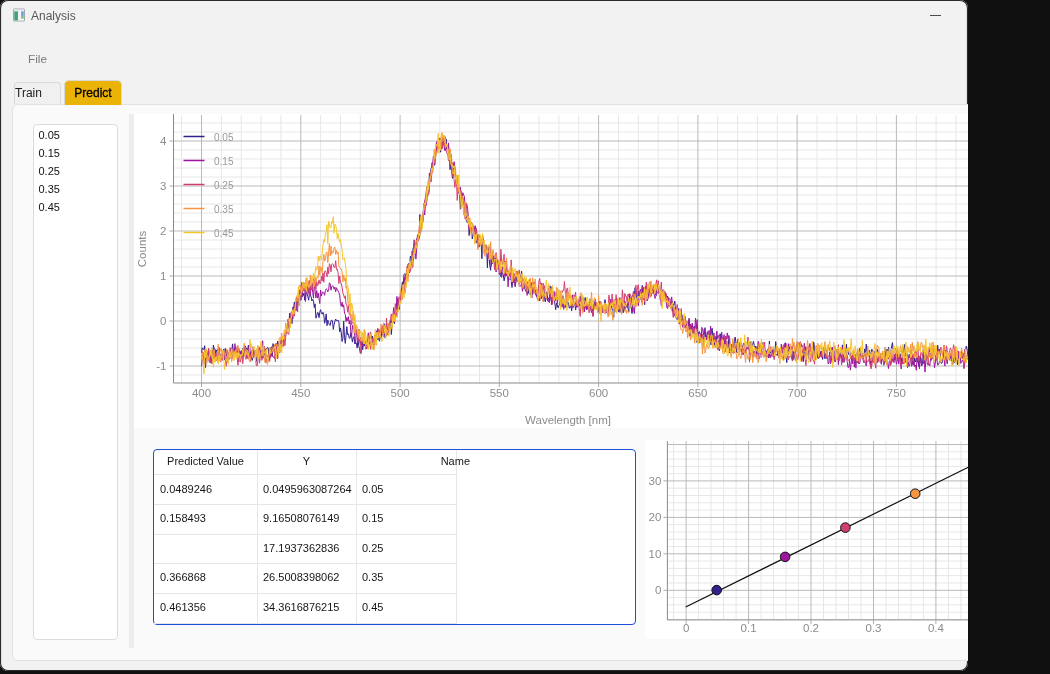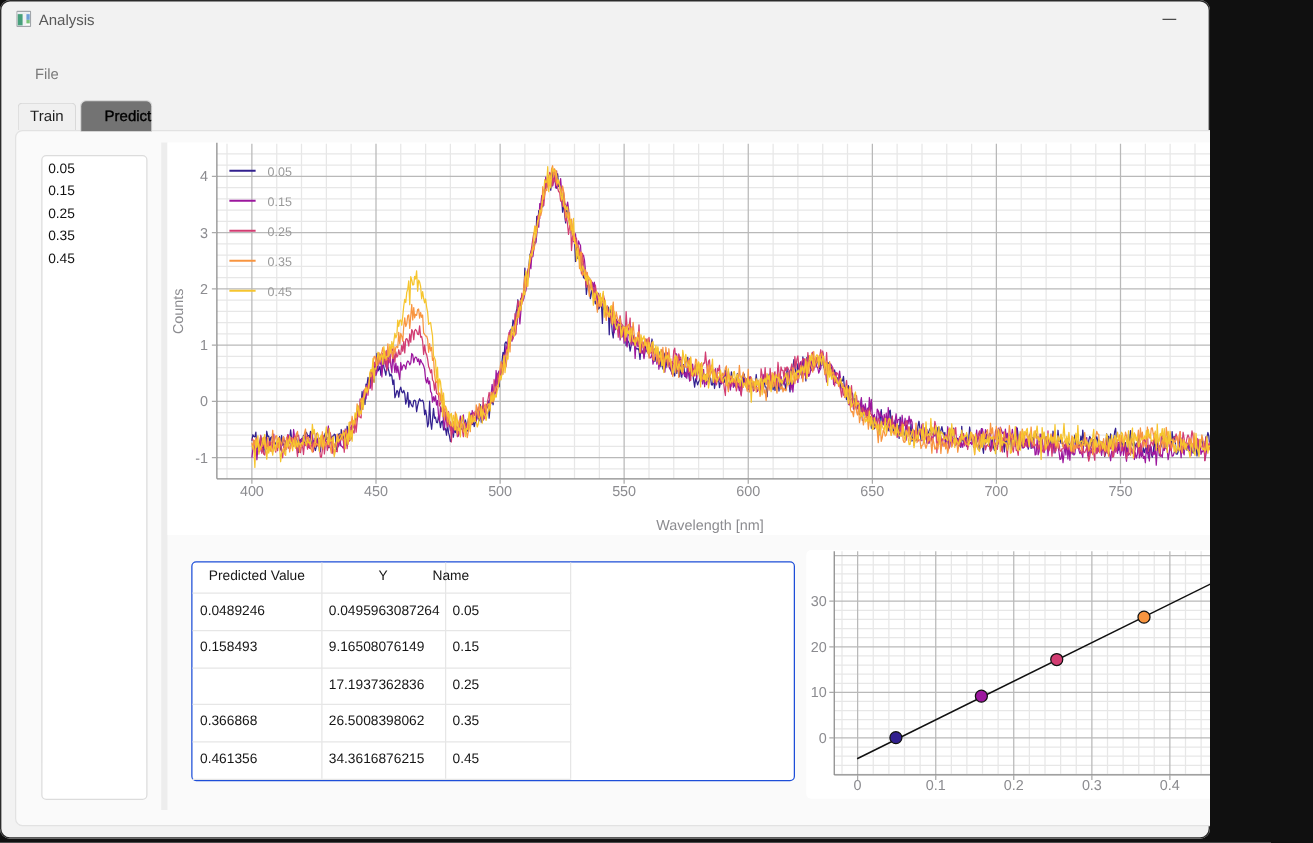--- a/index.html
+++ b/index.html
@@ -22,22 +22,22 @@
   <svg class="abs" style="left:925px;top:6px" width="115" height="20" viewBox="0 0 115 20">
     <line x1="5" y1="9.5" x2="16" y2="9.5" stroke="#4c4c4c" stroke-width="1.1"></line>
     <rect x="50" y="5.5" width="10.4" height="10.4" fill="none" stroke="#4c4c4c" stroke-width="1.1" rx="2"></rect>
     <path d="M 95.5 3.5 L 106 14 M 106 3.5 L 95.5 14" stroke="#4c4c4c" stroke-width="1.1" fill="none"></path>
   </svg>
 
   <div class="abs" style="left:28px;top:51.5px;font-size:11.8px;color:#7a7a7a">File</div>
 
   <div class="abs" style="left:12px;top:104px;width:1025px;height:557px;background:#fafafa;border:1px solid #e2e2e2;border-radius:6px"></div>
 
-  <div class="abs" style="left:14px;top:82px;width:47px;height:22px;background:#f0f0f0;border:1px solid #d9d9d9;border-bottom:none;border-radius:4px 4px 0 0;font-size:12px;color:#1c1c1c;text-align:center;line-height:21px">Train</div>
-  <div class="abs" style="left:64px;top:80px;width:58px;height:25px;background:#737373;border:1px solid #d9d9d9;border-bottom:none;border-radius:5px 5px 0 0;font-size:12px;color:#000;text-align:right;line-height:24px;-webkit-text-stroke:0.3px #000">Predict</div>
+  <div class="abs" style="left:14px;top:82px;width:47px;height:22px;background:#f0f0f0;border:1px solid #d9d9d9;border-bottom:none;border-radius:4px 4px 0 0;font-size:12px;color:#1c1c1c;text-align:left;line-height:21px">Train</div>
+  <div class="abs" style="left:64px;top:80px;width:58px;height:25px;background:#eab308;border:1px solid #d9d9d9;border-bottom:none;border-radius:5px 5px 0 0;font-size:12px;color:#000;text-align:center;line-height:24px;-webkit-text-stroke:0.3px #000">Predict</div>
 
   <div class="abs" style="left:129px;top:114px;width:5px;height:534px;background:#ededed"></div>
 
   <div class="abs" style="left:33px;top:124px;width:85px;height:516px;background:#fff;border:1px solid #dcdcdc;border-radius:4px">
     <div style="position:absolute;left:4.5px;top:2.0px;height:17.9px;line-height:17.9px;font-size:11px;color:#111">0.05</div>
       <div style="position:absolute;left:4.5px;top:19.9px;height:17.9px;line-height:17.9px;font-size:11px;color:#111">0.15</div>
       <div style="position:absolute;left:4.5px;top:37.8px;height:17.9px;line-height:17.9px;font-size:11px;color:#111">0.25</div>
       <div style="position:absolute;left:4.5px;top:55.7px;height:17.9px;line-height:17.9px;font-size:11px;color:#111">0.35</div>
       <div style="position:absolute;left:4.5px;top:73.6px;height:17.9px;line-height:17.9px;font-size:11px;color:#111">0.45</div>
   </div>
@@ -180,21 +180,21 @@
       <div style="position:absolute;left:202px;top:0;width:1px;height:173px;background:#e6e6e6"></div>
       <div style="position:absolute;left:302px;top:0;width:1px;height:173px;background:#e6e6e6"></div>
       <div style="position:absolute;left:0;top:23.5px;width:303px;height:1px;background:#e6e6e6"></div>
       <div style="position:absolute;left:0;top:53.8px;width:303px;height:1px;background:#e6e6e6"></div>
       <div style="position:absolute;left:0;top:83.6px;width:303px;height:1px;background:#e6e6e6"></div>
       <div style="position:absolute;left:0;top:113.4px;width:303px;height:1px;background:#e6e6e6"></div>
       <div style="position:absolute;left:0;top:143.2px;width:303px;height:1px;background:#e6e6e6"></div>
       <div style="position:absolute;left:0;top:173.0px;width:303px;height:1px;background:#e6e6e6"></div>
     <div style="position:absolute;left:0;top:0;width:103px;height:23px;text-align:center;line-height:23px">Predicted Value</div>
       <div style="position:absolute;left:103px;top:0;width:99px;height:23px;text-align:center;line-height:23px">Y</div>
-      <div style="position:absolute;left:192px;top:0;width:100px;height:23px;text-align:left;line-height:23px">Name</div>
+      <div style="position:absolute;left:216px;top:0;width:100px;height:23px;text-align:right;line-height:23px">Name</div>
       <div style="position:absolute;left:6px;top:23.5px;width:95px;height:30.299999999999997px;line-height:30.299999999999997px">0.0489246</div>
       <div style="position:absolute;left:109px;top:23.5px;width:92px;height:30.299999999999997px;line-height:30.299999999999997px">0.0495963087264</div>
       <div style="position:absolute;left:208px;top:23.5px;width:90px;height:30.299999999999997px;line-height:30.299999999999997px">0.05</div>
       <div style="position:absolute;left:6px;top:53.8px;width:95px;height:29.799999999999997px;line-height:29.799999999999997px">0.158493</div>
       <div style="position:absolute;left:109px;top:53.8px;width:92px;height:29.799999999999997px;line-height:29.799999999999997px">9.16508076149</div>
       <div style="position:absolute;left:208px;top:53.8px;width:90px;height:29.799999999999997px;line-height:29.799999999999997px">0.15</div>
       <div style="position:absolute;left:109px;top:83.6px;width:92px;height:29.80000000000001px;line-height:29.80000000000001px">17.1937362836</div>
       <div style="position:absolute;left:208px;top:83.6px;width:90px;height:29.80000000000001px;line-height:29.80000000000001px">0.25</div>
       <div style="position:absolute;left:6px;top:113.4px;width:95px;height:29.799999999999983px;line-height:29.799999999999983px">0.366868</div>
       <div style="position:absolute;left:109px;top:113.4px;width:92px;height:29.799999999999983px;line-height:29.799999999999983px">26.5008398062</div>

